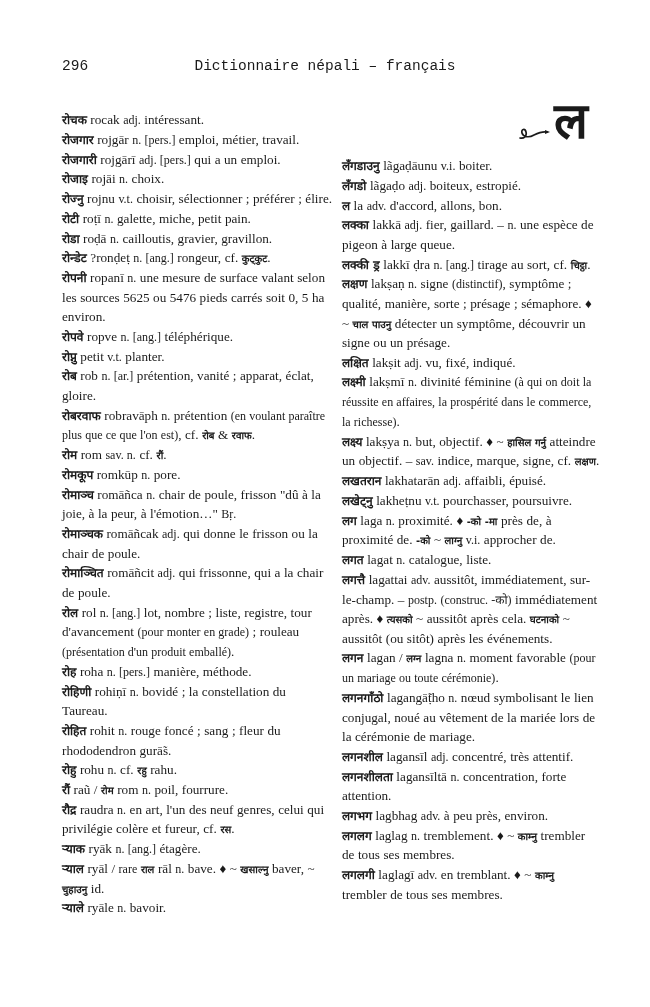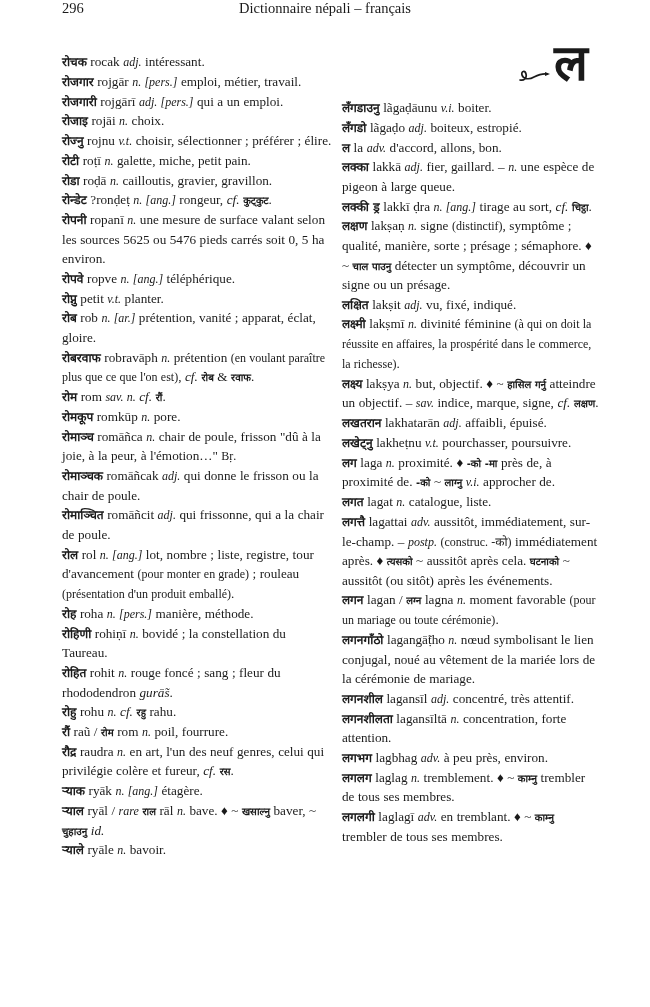--- a/index.html
+++ b/index.html
@@ -1,31 +1,31 @@
 <!DOCTYPE html>
 <html><head>
 <meta charset="utf-8">
 <style>
   html,body{margin:0;padding:0;}
   body{
     width:650px;height:1007px;background:#ffffff;color:#1a1a1a;
     font-family:"Liberation Serif", serif;overflow:hidden;
   }
-  .page-header{position:relative;height:22px;font-size:14.5px;}
+  .page-header{position:relative;height:22px;margin-top:58px;font-size:14.5px;font-family:Liberation Mono, monospace;}
   .page-num{position:absolute;left:62px;top:0;}
   .page-title{text-align:center;}
   .columns{display:flex;gap:9px;padding:12px 50px 0 62px;box-sizing:border-box;}
   .col{box-sizing:border-box;}
   .col-left{width:272px;padding-top:18px;}
   .col-right{width:259px;}
   .entry{margin:0;font-size:13.2px;line-height:1.48;text-align:left;word-spacing:0.2px;}
   .s-hw{font-family:"DejaVu Sans","Liberation Sans",sans-serif;font-weight:bold;font-size:12px;}
   .s-dev{font-family:"DejaVu Sans","Liberation Sans",sans-serif;font-weight:bold;font-size:10px;}
-  .s-pos{font-style:italic;font-size:12px;}
-  .s-it{font-style:italic;}
+  .s-pos{font-size:12px;}
+  .s-it{}
   .s-small{font-size:12px;}
   .s-txt{}
   .section-head{height:58px;text-align:right;padding-right:12px;margin-bottom:6px;white-space:nowrap;}
   .section-letter{
     font-family:"DejaVu Sans","Liberation Sans",sans-serif;
     font-weight:bold;font-size:50px;line-height:58px;vertical-align:bottom;
   }
   .ornament{display:inline-block;vertical-align:bottom;margin-right:3px;margin-bottom:8px;}
 </style>
 </head>

